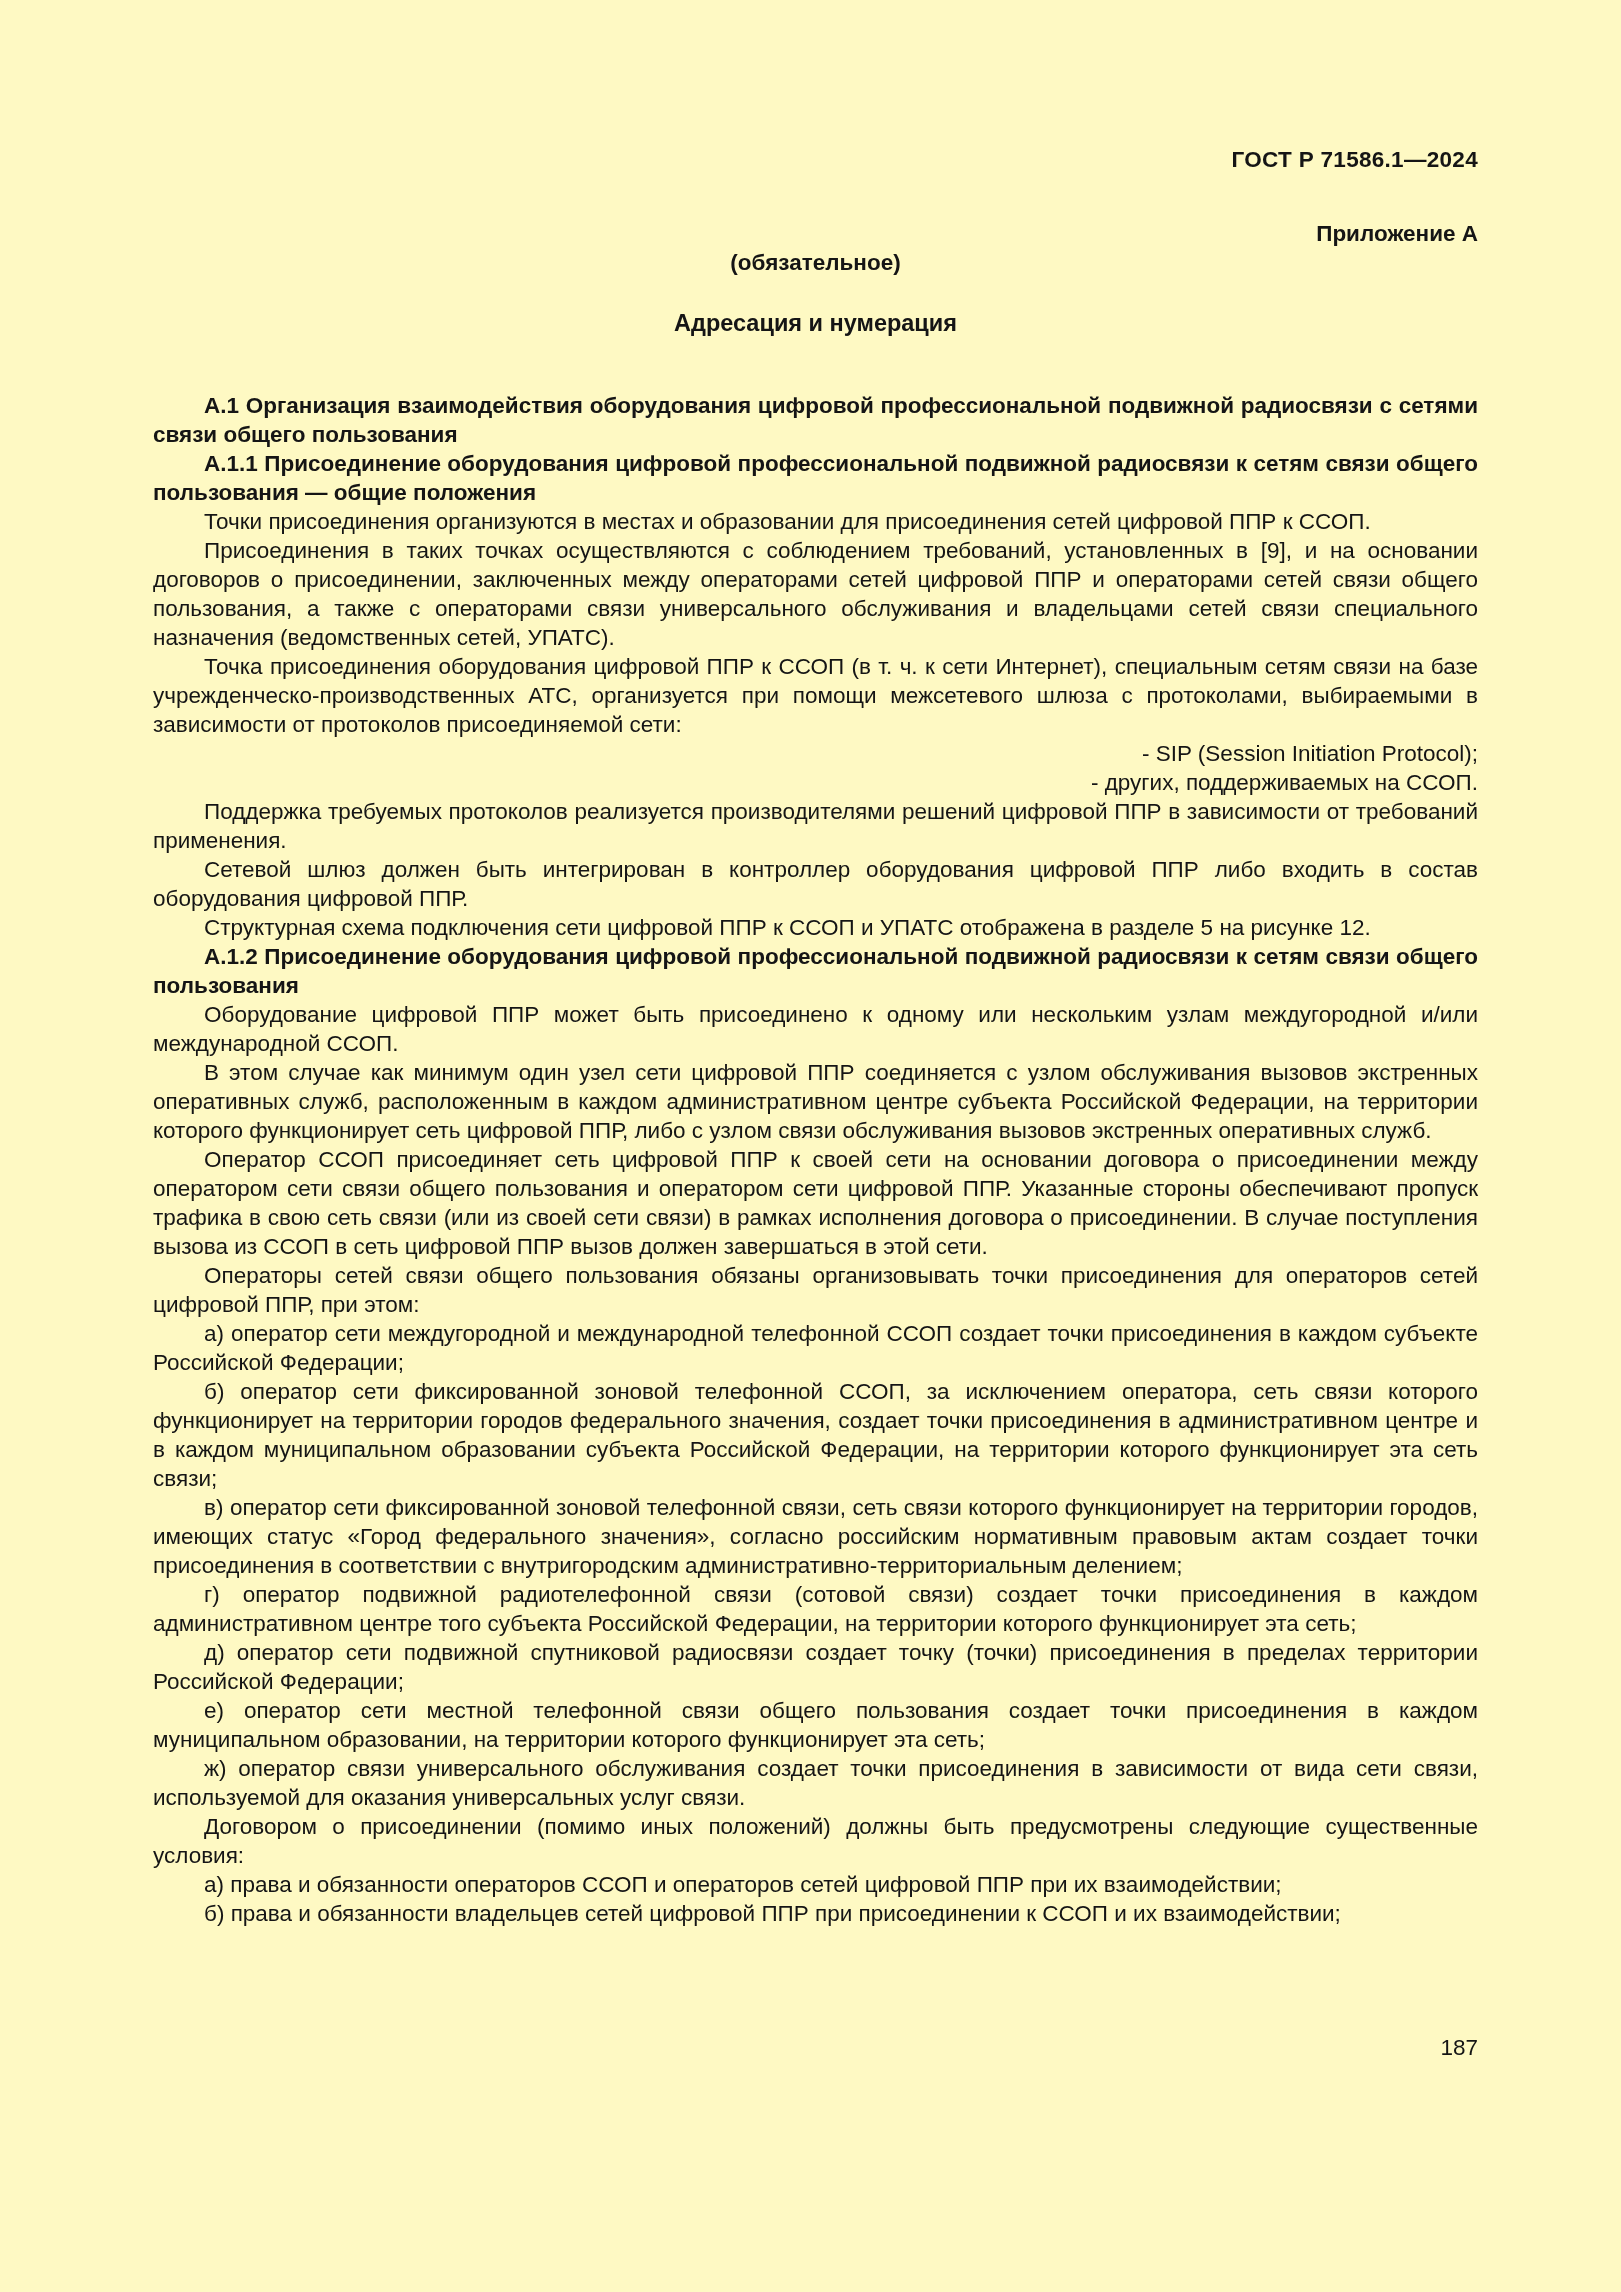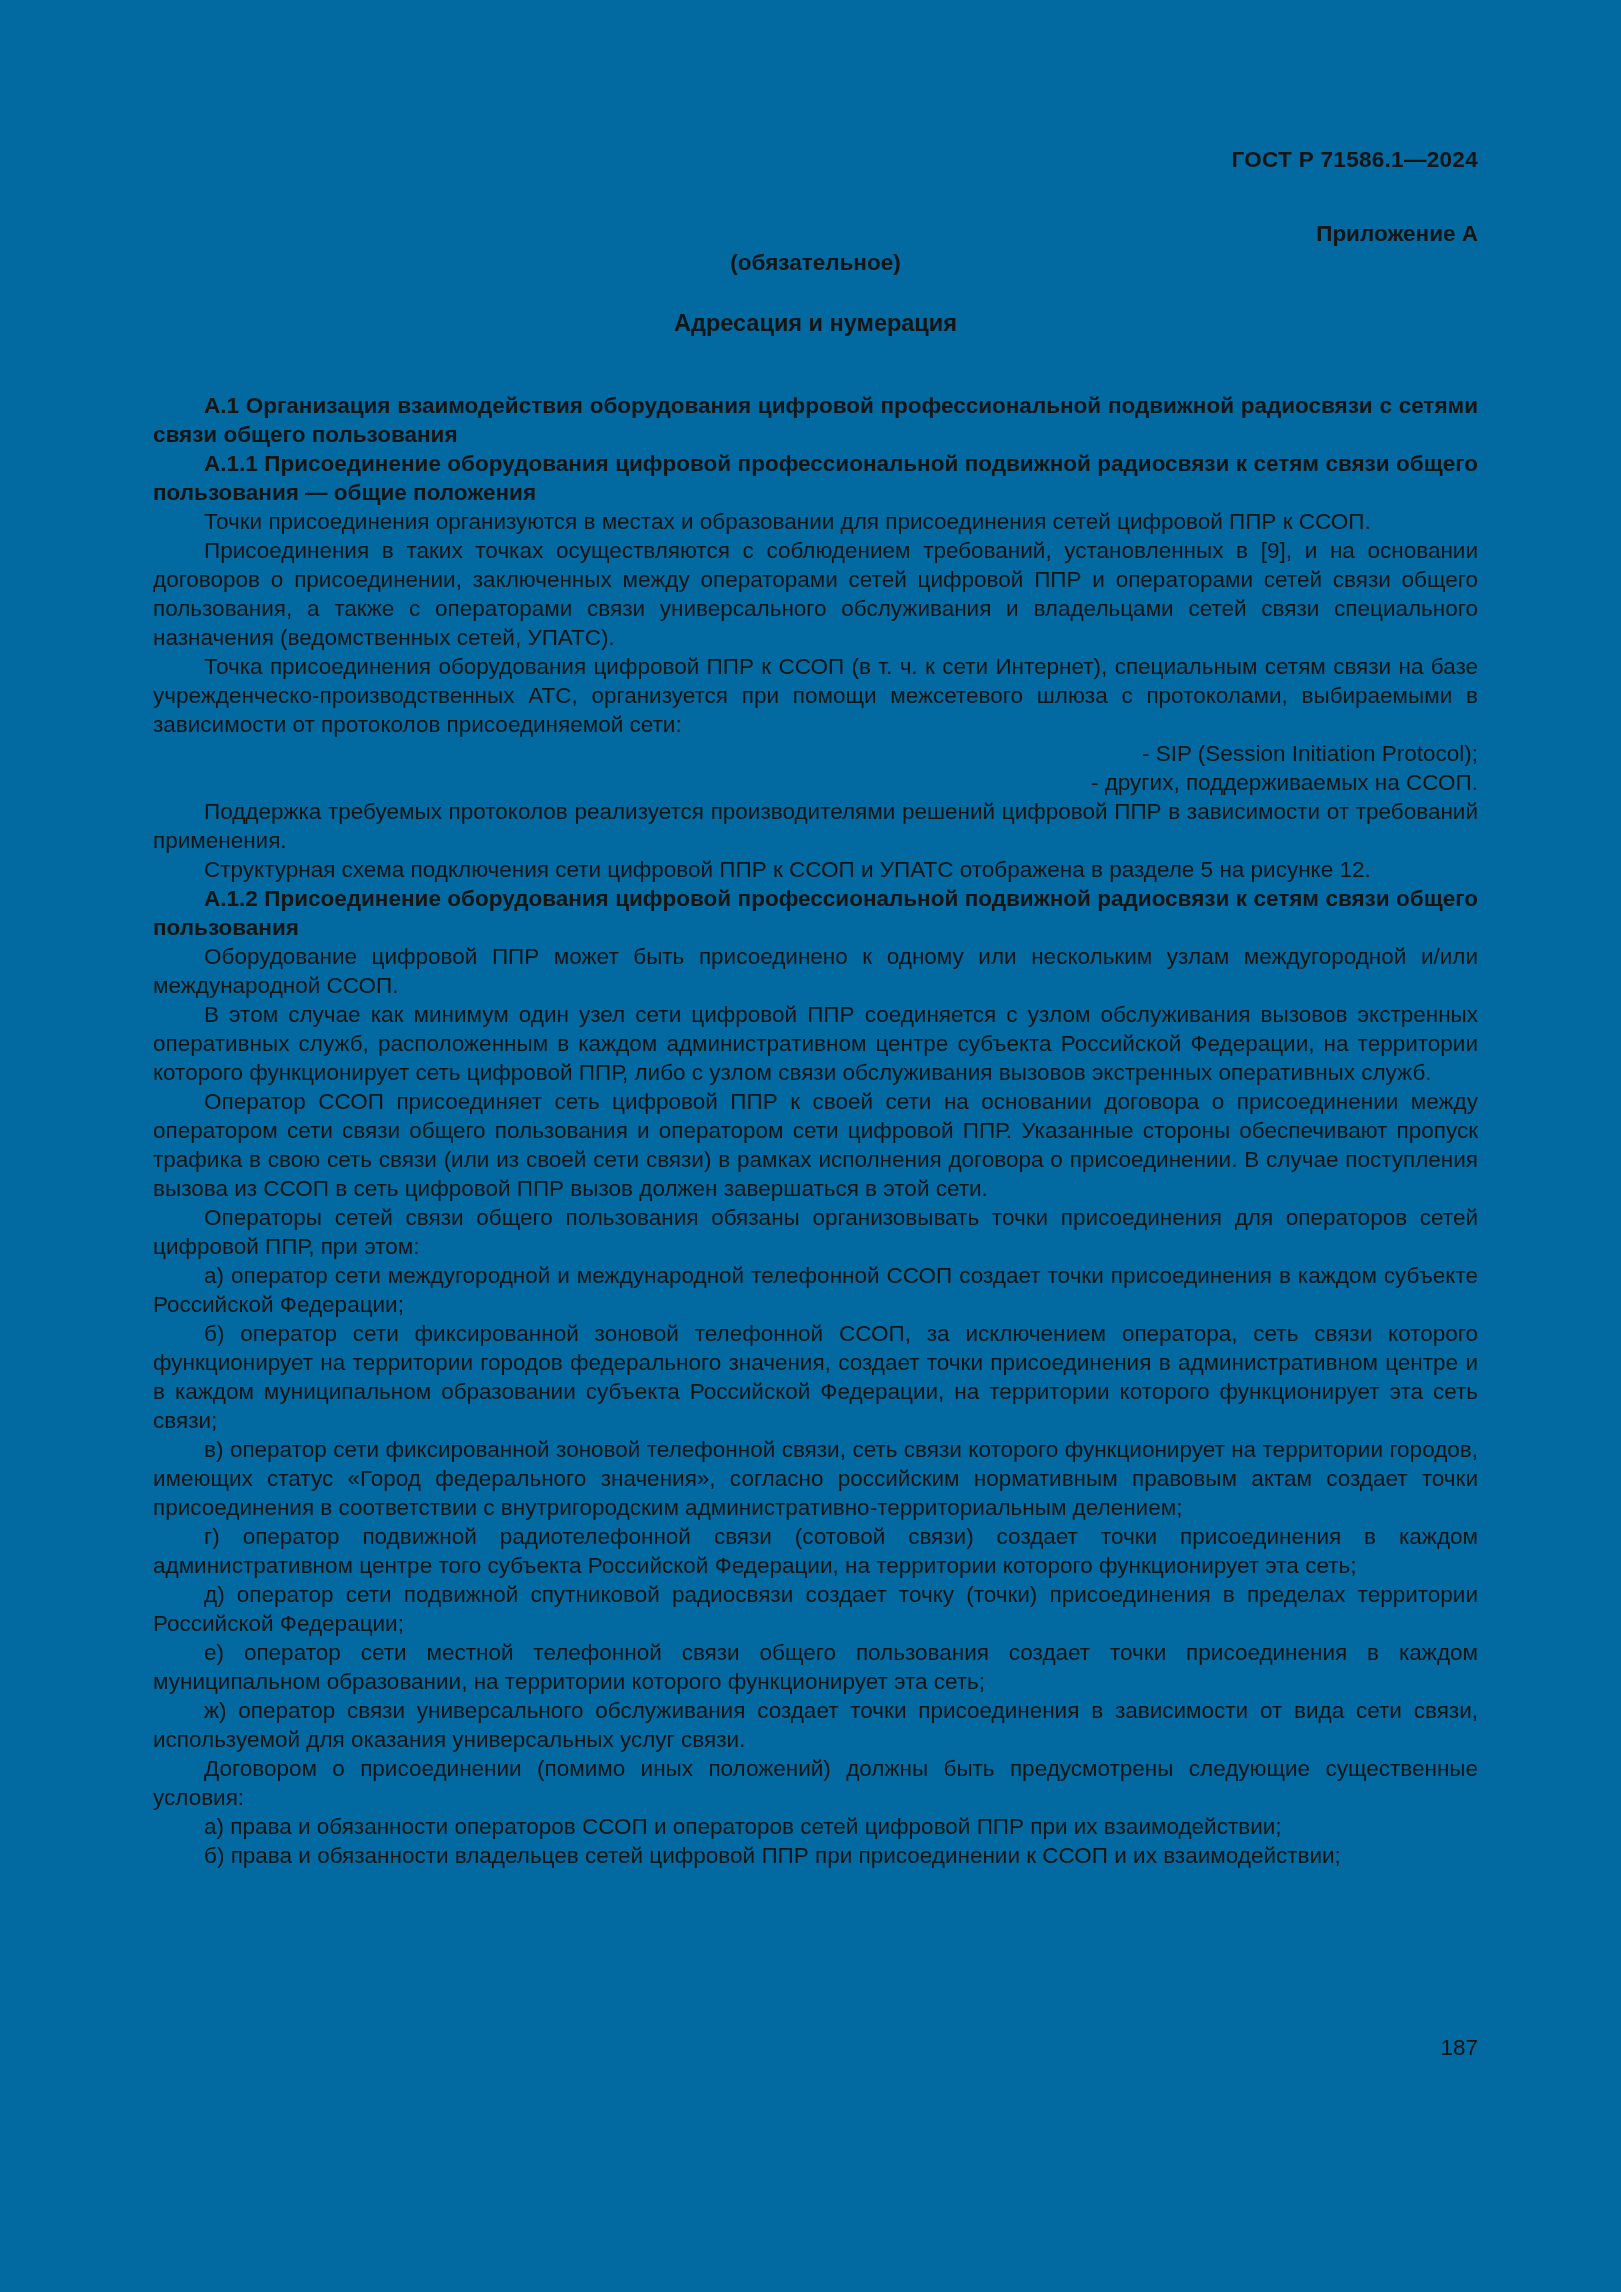--- a/index.html
+++ b/index.html
@@ -5,21 +5,21 @@
   * { box-sizing: border-box; }
   html, body {
     margin: 0;
     padding: 0;
     background: #ffffff;
   }
   .page {
     position: relative;
     width: 1621px;
     height: 2293px;
-    background: #0369a1;
+    background: #fef9c3;
     color: #151515;
     font-family: "Liberation Sans", "DejaVu Sans", sans-serif;
     font-size: 22.5px;
     line-height: 29px;
     overflow: hidden;
   }
   .content {
     position: absolute;
     left: 153px;
     top: 145px;
@@ -86,20 +86,21 @@
 
     <div class="body-text">
       <p class="blk h">А.1 Организация взаимодействия оборудования цифровой профессиональной подвижной радиосвязи с сетями связи общего пользования</p>
       <p class="blk h">А.1.1 Присоединение оборудования цифровой профессиональной подвижной радиосвязи к сетям связи общего пользования — общие положения</p>
       <p class="blk p">Точки присоединения организуются в местах и образовании для присоединения сетей цифровой ППР к ССОП.</p>
       <p class="blk p">Присоединения в таких точках осуществляются с соблюдением требований, установленных в [9], и на основании договоров о присоединении, заключенных между операторами сетей цифровой ППР и операторами сетей связи общего пользования, а также с операторами связи универсального обслуживания и владельцами сетей связи специального назначения (ведомственных сетей, УПАТС).</p>
       <p class="blk p">Точка присоединения оборудования цифровой ППР к ССОП (в т. ч. к сети Интернет), специальным сетям связи на базе учрежденческо-производственных АТС, организуется при помощи межсетевого шлюза с протоколами, выбираемыми в зависимости от протоколов присоединяемой сети:</p>
       <p class="blk li-dash">- SIP (Session Initiation Protocol);</p>
       <p class="blk li-dash">- других, поддерживаемых на ССОП.</p>
       <p class="blk p">Поддержка требуемых протоколов реализуется производителями решений цифровой ППР в зависимости от требований применения.</p>
+      <p class="blk p">Сетевой шлюз должен быть интегрирован в контроллер оборудования цифровой ППР либо входить в состав оборудования цифровой ППР.</p>
       <p class="blk p">Структурная схема подключения сети цифровой ППР к ССОП и УПАТС отображена в разделе 5 на рисунке 12.</p>
       <p class="blk h">А.1.2 Присоединение оборудования цифровой профессиональной подвижной радиосвязи к сетям связи общего пользования</p>
       <p class="blk p">Оборудование цифровой ППР может быть присоединено к одному или нескольким узлам междугородной и/или международной ССОП.</p>
       <p class="blk p">В этом случае как минимум один узел сети цифровой ППР соединяется с узлом обслуживания вызовов экстренных оперативных служб, расположенным в каждом административном центре субъекта Российской Федерации, на территории которого функционирует сеть цифровой ППР, либо с узлом связи обслуживания вызовов экстренных оперативных служб.</p>
       <p class="blk p">Оператор ССОП присоединяет сеть цифровой ППР к своей сети на основании договора о присоединении между оператором сети связи общего пользования и оператором сети цифровой ППР. Указанные стороны обеспечивают пропуск трафика в свою сеть связи (или из своей сети связи) в рамках исполнения договора о присоединении. В случае поступления вызова из ССОП в сеть цифровой ППР вызов должен завершаться в этой сети.</p>
       <p class="blk p">Операторы сетей связи общего пользования обязаны организовывать точки присоединения для операторов сетей цифровой ППР, при этом:</p>
       <p class="blk p">а) оператор сети междугородной и международной телефонной ССОП создает точки присоединения в каждом субъекте Российской Федерации;</p>
       <p class="blk p">б) оператор сети фиксированной зоновой телефонной ССОП, за исключением оператора, сеть связи которого функционирует на территории городов федерального значения, создает точки присоединения в административном центре и в каждом муниципальном образовании субъекта Российской Федерации, на территории которого функционирует эта сеть связи;</p>
       <p class="blk p">в) оператор сети фиксированной зоновой телефонной связи, сеть связи которого функционирует на территории городов, имеющих статус «Город федерального значения», согласно российским нормативным правовым актам создает точки присоединения в соответствии с внутригородским административно-территориальным делением;</p>
       <p class="blk p">г) оператор подвижной радиотелефонной связи (сотовой связи) создает точки присоединения в каждом административном центре того субъекта Российской Федерации, на территории которого функционирует эта сеть;</p>

